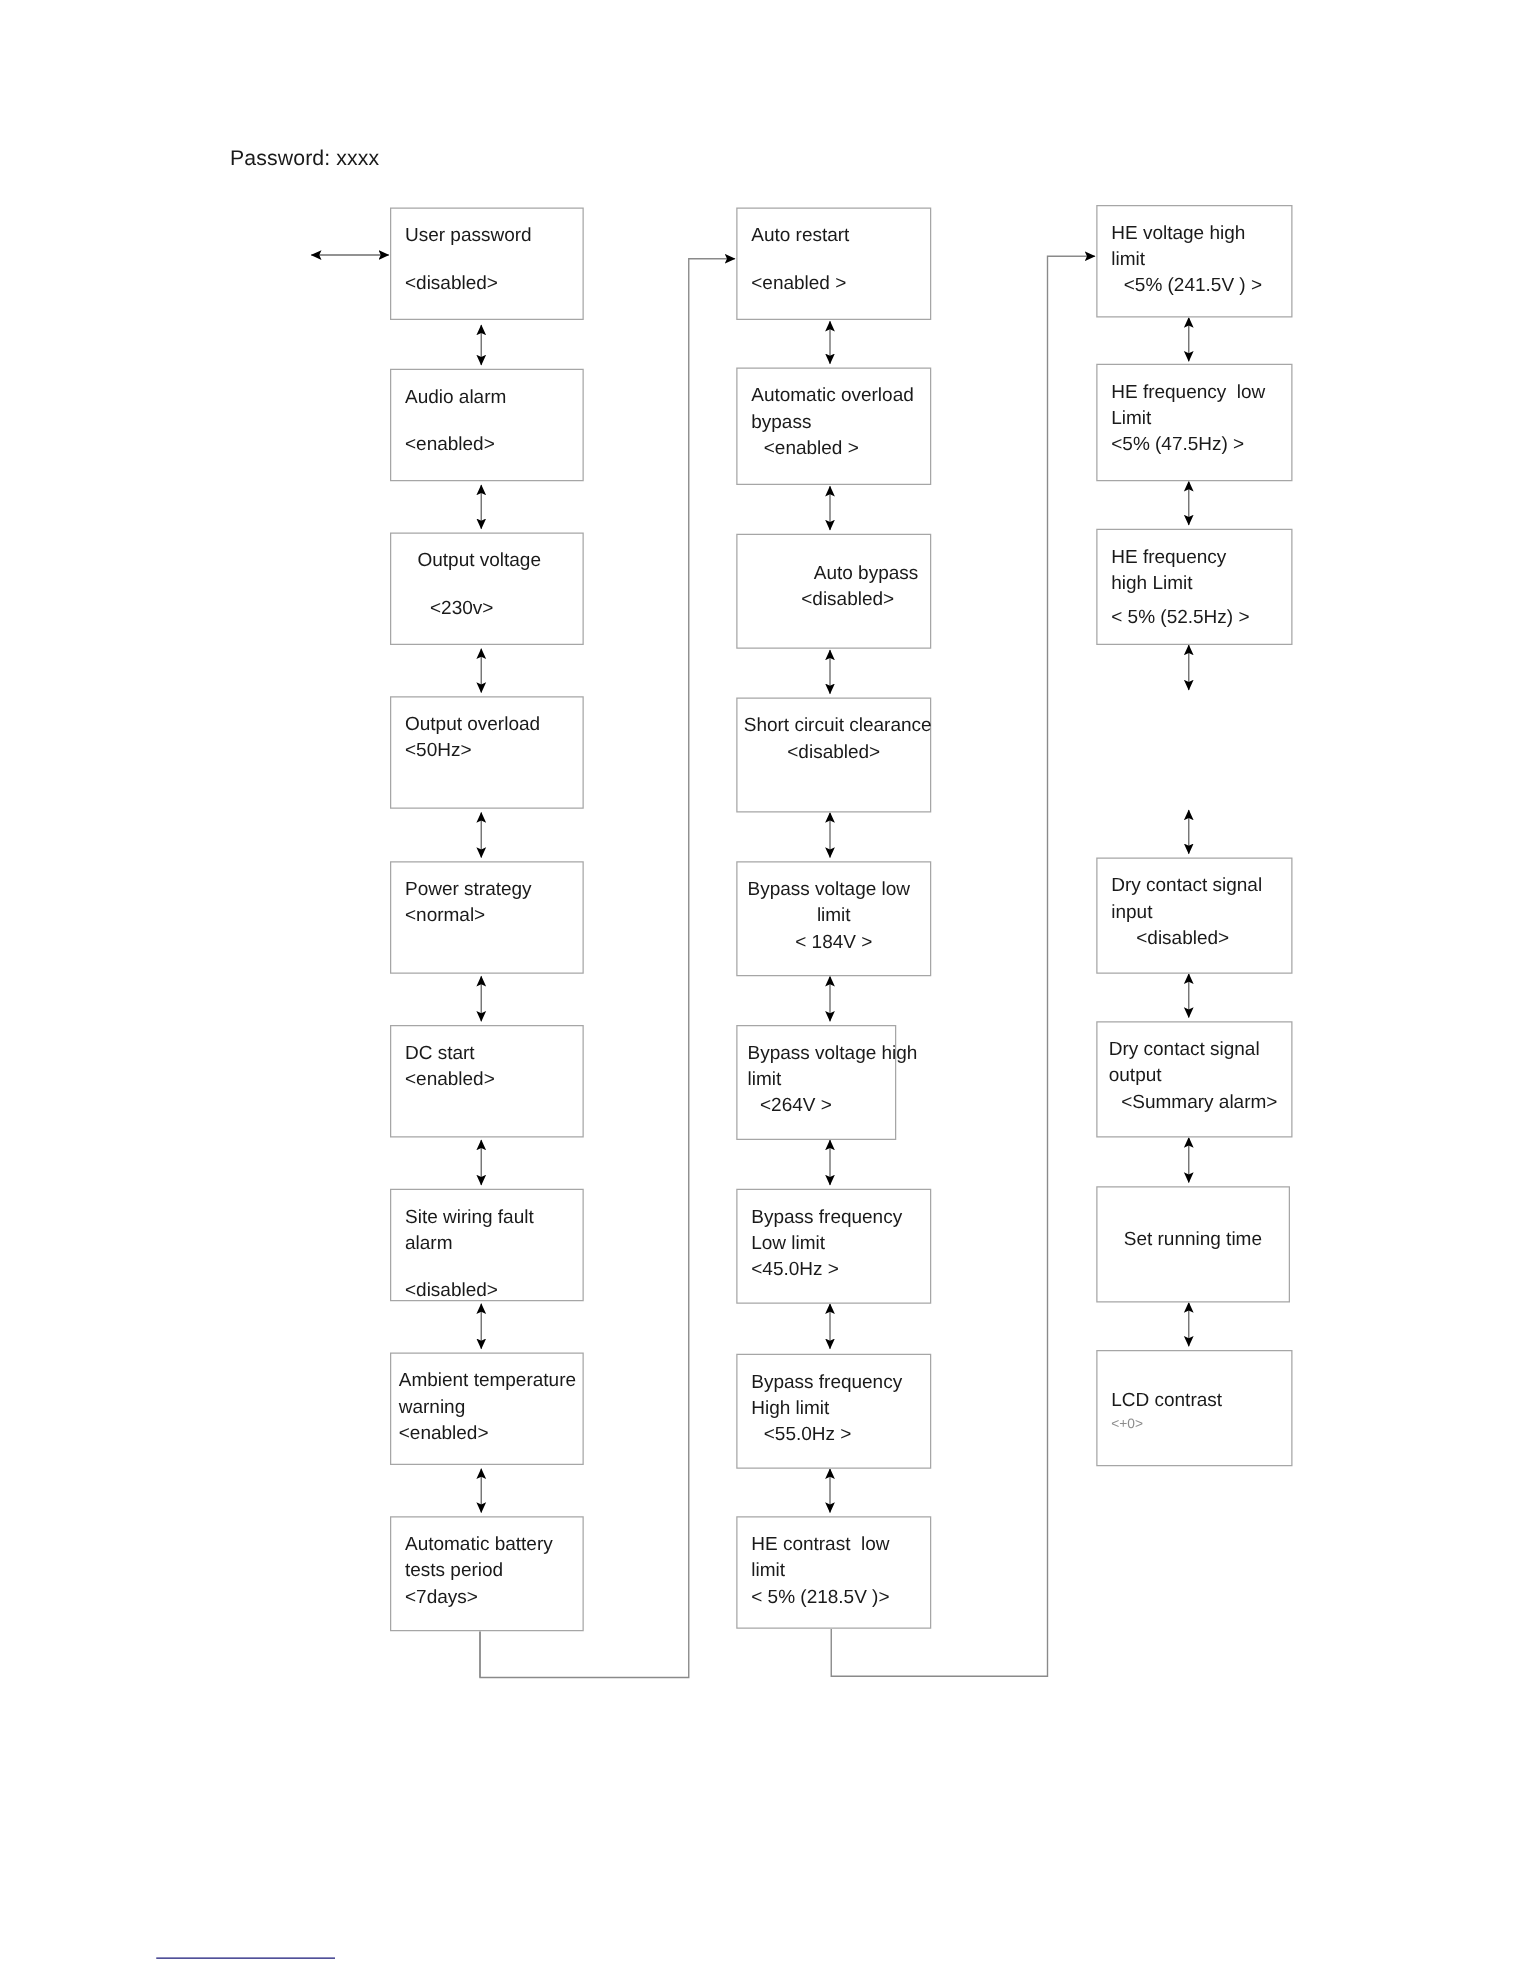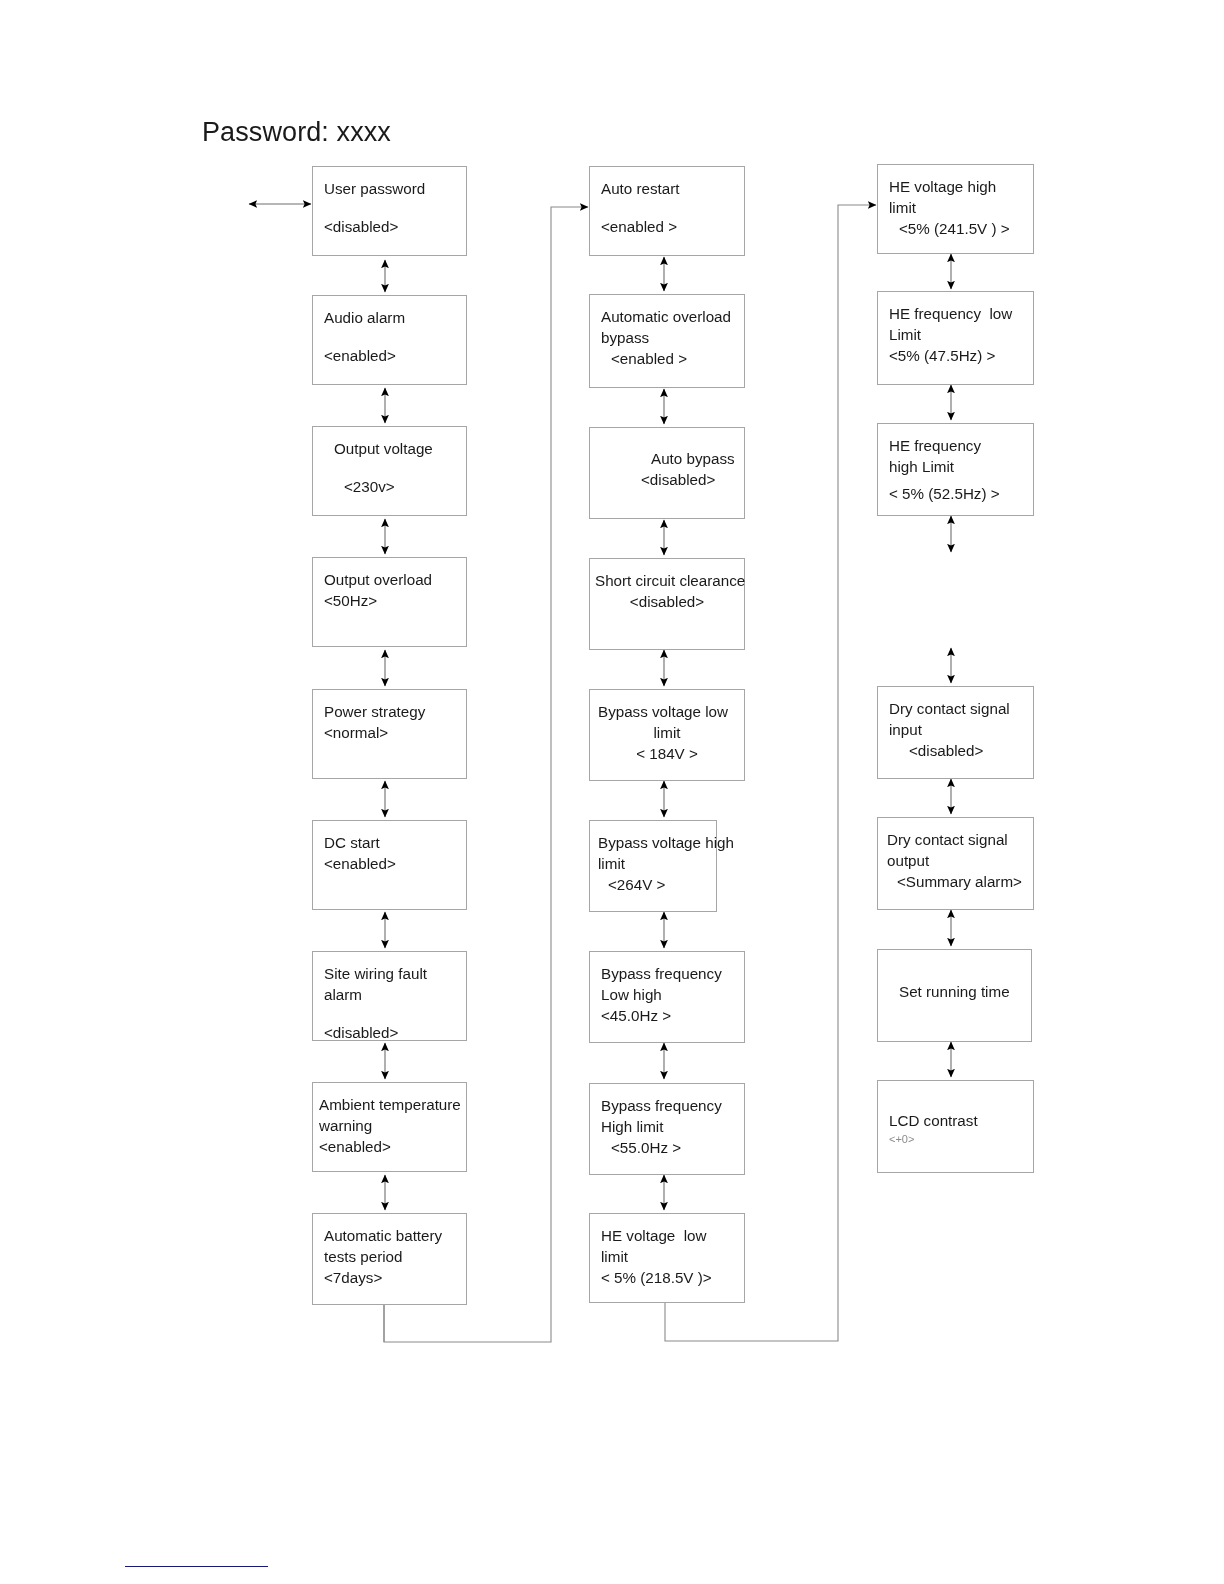--- a/index.html
+++ b/index.html
@@ -23,23 +23,23 @@
   }
   #svg-layer {
     position: absolute;
     left: 0; top: 0;
     width: 1224px;
     height: 1584px;
     pointer-events: none;
   }
   .page-title {
     position: absolute;
-    left: 202px;
+    left: 184px;
     top: 117px;
-    font-size: 27px;
+    font-size: 17px;
     letter-spacing: 0.1px;
     color: #1a1a1a;
     white-space: nowrap;
   }
   .node {
     position: absolute;
     box-sizing: border-box;
     border: 1px solid #a6a6a6;
     background: #ffffff;
     padding: 0;
@@ -243,36 +243,36 @@
     <div class="lines" style="left:8px; right:4px;">
       <span class="ln">Bypass voltage high</span>
       <span class="ln">limit</span>
       <span class="ln ind1">&lt;264V &gt;</span>
     </div>
   </div>
 
   <div class="node" style="left:589px; top:951px; width:156px; height:92px;">
     <div class="lines">
       <span class="ln">Bypass frequency</span>
-      <span class="ln">Low high</span>
+      <span class="ln">Low limit</span>
       <span class="ln">&lt;45.0Hz &gt;</span>
     </div>
   </div>
 
   <div class="node" style="left:589px; top:1083px; width:156px; height:92px;">
     <div class="lines">
       <span class="ln">Bypass frequency</span>
       <span class="ln">High limit</span>
       <span class="ln ind1">&lt;55.0Hz &gt;</span>
     </div>
   </div>
 
   <div class="node" style="left:589px; top:1213px; width:156px; height:90px;">
     <div class="lines">
-      <span class="ln">HE voltage  low</span>
+      <span class="ln">HE contrast  low</span>
       <span class="ln">limit</span>
       <span class="ln">&lt; 5% (218.5V )&gt;</span>
     </div>
   </div>
 
   <div class="node" style="left:877px; top:164px; width:157px; height:90px;">
     <div class="lines">
       <span class="ln">HE voltage high</span>
       <span class="ln">limit</span>
       <span class="ln ind1">&lt;5% (241.5V ) &gt;</span>

